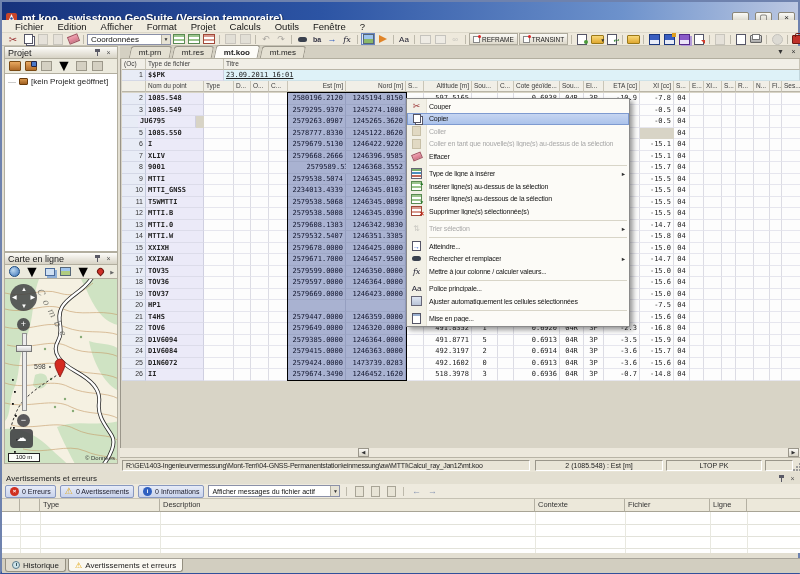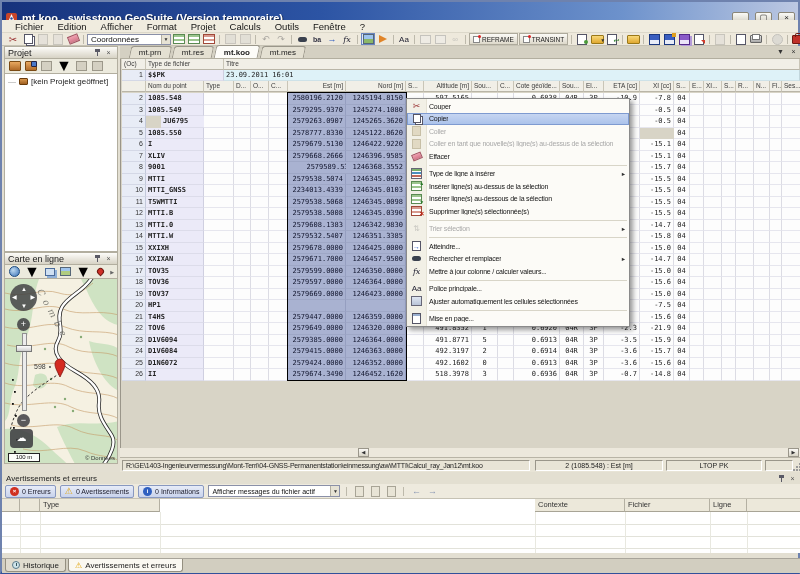--- a/index.html
+++ b/index.html
@@ -385,21 +385,21 @@
       <span class="hbtn">▼</span>
       <span class="hbtn">×</span>
     </span>
   </div>
   <div id="gridlayer">
       <div class="gc c-h" style="left: 120px; top: 57px; width: 24px; height: 11px; line-height: 10px;">(Oc)</div>
       <div class="gc c-h" style="left: 144px; top: 57px; width: 78px; height: 11px; line-height: 10px;">Type de fichier</div>
       <div class="gc c-h" style="left: 222px; top: 57px; width: 576px; height: 11px; line-height: 10px;">Titre</div>
       <div class="gc c-rn al-r" style="left: 120px; top: 68px; width: 24px; height: 11px; line-height: 10px;">1</div>
       <div class="gc c-nm mono" style="left: 144px; top: 68px; width: 78px; height: 11px; line-height: 10px;">$$PK</div>
-      <div class="gc c-cyan mono" style="left: 222px; top: 68px; width: 576px; height: 11px; line-height: 10px;">23.09.2011 16:01</div>
+      <div class="gc c-cyan mono" style="left: 222px; top: 68px; width: 576px; height: 11px; line-height: 10px; text-decoration: underline;">23.09.2011 16:01</div>
       <div class="gc c-h" style="left: 120px; top: 79px; width: 24px; height: 11px; line-height: 10px;"></div>
       <div class="gc c-h" style="left: 144px; top: 79px; width: 58px; height: 11px; line-height: 10px;">Nom du point</div>
       <div class="gc c-h" style="left: 202px; top: 79px; width: 30px; height: 11px; line-height: 10px;">Type</div>
       <div class="gc c-h" style="left: 232px; top: 79px; width: 17px; height: 11px; line-height: 10px;">D...</div>
       <div class="gc c-h" style="left: 249px; top: 79px; width: 18px; height: 11px; line-height: 10px;">O...</div>
       <div class="gc c-h" style="left: 267px; top: 79px; width: 19px; height: 11px; line-height: 10px;">C...</div>
       <div class="gc c-h al-r" style="left: 286px; top: 79px; width: 58px; height: 11px; line-height: 10px;">Est [m]</div>
       <div class="gc c-h al-r" style="left: 344px; top: 79px; width: 60px; height: 11px; line-height: 10px;">Nord [m]</div>
       <div class="gc c-h" style="left: 404px; top: 79px; width: 18px; height: 11px; line-height: 10px;">S...</div>
       <div class="gc c-h al-r" style="left: 422px; top: 79px; width: 48px; height: 11px; line-height: 10px;">Altitude [m]</div>
@@ -462,21 +462,21 @@
       <div class="gc mono al-r" style="left: 638px; top: 102.5px; width: 34px; height: 11.5px; line-height: 10.5px;">-0.5</div>
       <div class="gc mono al-c" style="left: 672px; top: 102.5px; width: 16px; height: 11.5px; line-height: 10.5px;">04</div>
       <div class="gc " style="left: 688px; top: 102.5px; width: 14px; height: 11.5px; line-height: 10.5px;"></div>
       <div class="gc " style="left: 702px; top: 102.5px; width: 18px; height: 11.5px; line-height: 10.5px;"></div>
       <div class="gc " style="left: 720px; top: 102.5px; width: 14px; height: 11.5px; line-height: 10.5px;"></div>
       <div class="gc " style="left: 734px; top: 102.5px; width: 18px; height: 11.5px; line-height: 10.5px;"></div>
       <div class="gc " style="left: 752px; top: 102.5px; width: 16px; height: 11.5px; line-height: 10.5px;"></div>
       <div class="gc " style="left: 768px; top: 102.5px; width: 12px; height: 11.5px; line-height: 10.5px;"></div>
       <div class="gc " style="left: 780px; top: 102.5px; width: 20px; height: 11.5px; line-height: 10.5px;"></div>
       <div class="gc c-rn al-r" style="left: 120px; top: 114px; width: 24px; height: 11.5px; line-height: 10.5px;">4</div>
-      <div class="gc c-nm mono" style="left: 159px; top: 114px; width: 58px; height: 11.5px; line-height: 10.5px;">JU6795</div>
+      <div class="gc c-nm mono" style="left: 136px; top: 114px; width: 58px; height: 11.5px; line-height: 10.5px;">JU6795</div>
       <div class="gc " style="left: 202px; top: 114px; width: 30px; height: 11.5px; line-height: 10.5px;"></div>
       <div class="gc " style="left: 232px; top: 114px; width: 17px; height: 11.5px; line-height: 10.5px;"></div>
       <div class="gc " style="left: 249px; top: 114px; width: 18px; height: 11.5px; line-height: 10.5px;"></div>
       <div class="gc " style="left: 267px; top: 114px; width: 19px; height: 11.5px; line-height: 10.5px;"></div>
       <div class="gc c-sel mono al-r" style="left: 286px; top: 114px; width: 58px; height: 11.5px; line-height: 10.5px;">2579263.0907</div>
       <div class="gc c-sel mono al-r" style="left: 344px; top: 114px; width: 60px; height: 11.5px; line-height: 10.5px;">1245265.3620</div>
       <div class="gc al-c" style="left: 404px; top: 114px; width: 18px; height: 11.5px; line-height: 10.5px;"></div>
       <div class="gc mono al-r" style="left: 422px; top: 114px; width: 48px; height: 11.5px; line-height: 10.5px;"></div>
       <div class="gc mono al-c" style="left: 470px; top: 114px; width: 26px; height: 11.5px; line-height: 10.5px;"></div>
       <div class="gc " style="left: 496px; top: 114px; width: 16px; height: 11.5px; line-height: 10.5px;"></div>
@@ -927,21 +927,21 @@
       <div class="gc c-sel mono al-r" style="left: 286px; top: 321px; width: 58px; height: 11.5px; line-height: 10.5px;">2579649.0000</div>
       <div class="gc c-sel mono al-r" style="left: 344px; top: 321px; width: 60px; height: 11.5px; line-height: 10.5px;">1246320.0000</div>
       <div class="gc al-c" style="left: 404px; top: 321px; width: 18px; height: 11.5px; line-height: 10.5px;"></div>
       <div class="gc mono al-r" style="left: 422px; top: 321px; width: 48px; height: 11.5px; line-height: 10.5px;">491.8352</div>
       <div class="gc mono al-c" style="left: 470px; top: 321px; width: 26px; height: 11.5px; line-height: 10.5px;">1</div>
       <div class="gc " style="left: 496px; top: 321px; width: 16px; height: 11.5px; line-height: 10.5px;"></div>
       <div class="gc mono al-r" style="left: 512px; top: 321px; width: 46px; height: 11.5px; line-height: 10.5px;">0.6920</div>
       <div class="gc mono al-c" style="left: 558px; top: 321px; width: 24px; height: 11.5px; line-height: 10.5px;">04R</div>
       <div class="gc mono al-c" style="left: 582px; top: 321px; width: 20px; height: 11.5px; line-height: 10.5px;">3P</div>
       <div class="gc mono al-r" style="left: 602px; top: 321px; width: 36px; height: 11.5px; line-height: 10.5px;">-2.3</div>
-      <div class="gc mono al-r" style="left: 638px; top: 321px; width: 34px; height: 11.5px; line-height: 10.5px;">-21.9</div>
+      <div class="gc mono al-r" style="left: 638px; top: 321px; width: 34px; height: 11.5px; line-height: 10.5px;">-16.8</div>
       <div class="gc mono al-c" style="left: 672px; top: 321px; width: 16px; height: 11.5px; line-height: 10.5px;">04</div>
       <div class="gc " style="left: 688px; top: 321px; width: 14px; height: 11.5px; line-height: 10.5px;"></div>
       <div class="gc " style="left: 702px; top: 321px; width: 18px; height: 11.5px; line-height: 10.5px;"></div>
       <div class="gc " style="left: 720px; top: 321px; width: 14px; height: 11.5px; line-height: 10.5px;"></div>
       <div class="gc " style="left: 734px; top: 321px; width: 18px; height: 11.5px; line-height: 10.5px;"></div>
       <div class="gc " style="left: 752px; top: 321px; width: 16px; height: 11.5px; line-height: 10.5px;"></div>
       <div class="gc " style="left: 768px; top: 321px; width: 12px; height: 11.5px; line-height: 10.5px;"></div>
       <div class="gc " style="left: 780px; top: 321px; width: 20px; height: 11.5px; line-height: 10.5px;"></div>
       <div class="gc c-rn al-r" style="left: 120px; top: 332.5px; width: 24px; height: 11.5px; line-height: 10.5px;">23</div>
       <div class="gc c-nm mono" style="left: 144px; top: 332.5px; width: 58px; height: 11.5px; line-height: 10.5px;">D1V6094</div>
@@ -993,21 +993,21 @@
       <div class="gc " style="left: 752px; top: 344px; width: 16px; height: 11.5px; line-height: 10.5px;"></div>
       <div class="gc " style="left: 768px; top: 344px; width: 12px; height: 11.5px; line-height: 10.5px;"></div>
       <div class="gc " style="left: 780px; top: 344px; width: 20px; height: 11.5px; line-height: 10.5px;"></div>
       <div class="gc c-rn al-r" style="left: 120px; top: 355.5px; width: 24px; height: 11.5px; line-height: 10.5px;">25</div>
       <div class="gc c-nm mono" style="left: 144px; top: 355.5px; width: 58px; height: 11.5px; line-height: 10.5px;">D1N6072</div>
       <div class="gc " style="left: 202px; top: 355.5px; width: 30px; height: 11.5px; line-height: 10.5px;"></div>
       <div class="gc " style="left: 232px; top: 355.5px; width: 17px; height: 11.5px; line-height: 10.5px;"></div>
       <div class="gc " style="left: 249px; top: 355.5px; width: 18px; height: 11.5px; line-height: 10.5px;"></div>
       <div class="gc " style="left: 267px; top: 355.5px; width: 19px; height: 11.5px; line-height: 10.5px;"></div>
       <div class="gc c-sel mono al-r" style="left: 286px; top: 355.5px; width: 58px; height: 11.5px; line-height: 10.5px;">2579424.0000</div>
-      <div class="gc c-sel mono al-r" style="left: 344px; top: 355.5px; width: 60px; height: 11.5px; line-height: 10.5px;">1246352.0000</div>
+      <div class="gc c-sel mono al-r" style="left: 344px; top: 355.5px; width: 60px; height: 11.5px; line-height: 10.5px;">1473739.0283</div>
       <div class="gc al-c" style="left: 404px; top: 355.5px; width: 18px; height: 11.5px; line-height: 10.5px;"></div>
       <div class="gc mono al-r" style="left: 422px; top: 355.5px; width: 48px; height: 11.5px; line-height: 10.5px;">492.1602</div>
       <div class="gc mono al-c" style="left: 470px; top: 355.5px; width: 26px; height: 11.5px; line-height: 10.5px;">0</div>
       <div class="gc " style="left: 496px; top: 355.5px; width: 16px; height: 11.5px; line-height: 10.5px;"></div>
       <div class="gc mono al-r" style="left: 512px; top: 355.5px; width: 46px; height: 11.5px; line-height: 10.5px;">0.6913</div>
       <div class="gc mono al-c" style="left: 558px; top: 355.5px; width: 24px; height: 11.5px; line-height: 10.5px;">04R</div>
       <div class="gc mono al-c" style="left: 582px; top: 355.5px; width: 20px; height: 11.5px; line-height: 10.5px;">3P</div>
       <div class="gc mono al-r" style="left: 602px; top: 355.5px; width: 36px; height: 11.5px; line-height: 10.5px;">-3.6</div>
       <div class="gc mono al-r" style="left: 638px; top: 355.5px; width: 34px; height: 11.5px; line-height: 10.5px;">-15.6</div>
       <div class="gc mono al-c" style="left: 672px; top: 355.5px; width: 16px; height: 11.5px; line-height: 10.5px;">04</div>
@@ -1200,20 +1200,21 @@
   <div class="msggrid" id="msggrid">
     <div class="mgl" style="top:25px"></div>
     <div class="mgl" style="top:37px"></div>
     <div class="mgl" style="top:49px"></div>
   <div class="mgh" style="left: 0px; width: 18px;"></div>
       <div class="mgv" style="left: 18px;"></div>
       <div class="mgh" style="left: 18px; width: 20px;"></div>
       <div class="mgv" style="left: 38px;"></div>
       <div class="mgh" style="left: 38px; width: 120px;">Type</div>
       <div class="mgv" style="left: 158px;"></div>
+      <div class="mgh" style="left: 158px; width: 375px;">Description</div>
       <div class="mgv" style="left: 533px;"></div>
       <div class="mgh" style="left: 533px; width: 90px;">Contexte</div>
       <div class="mgv" style="left: 623px;"></div>
       <div class="mgh" style="left: 623px; width: 85px;">Fichier</div>
       <div class="mgv" style="left: 708px;"></div>
       <div class="mgh" style="left: 708px; width: 37px;">Ligne</div>
       <div class="mgv" style="left: 745px;"></div>
       <div class="mgh" style="left: 745px; width: 55px;"></div>
     </div>
 

